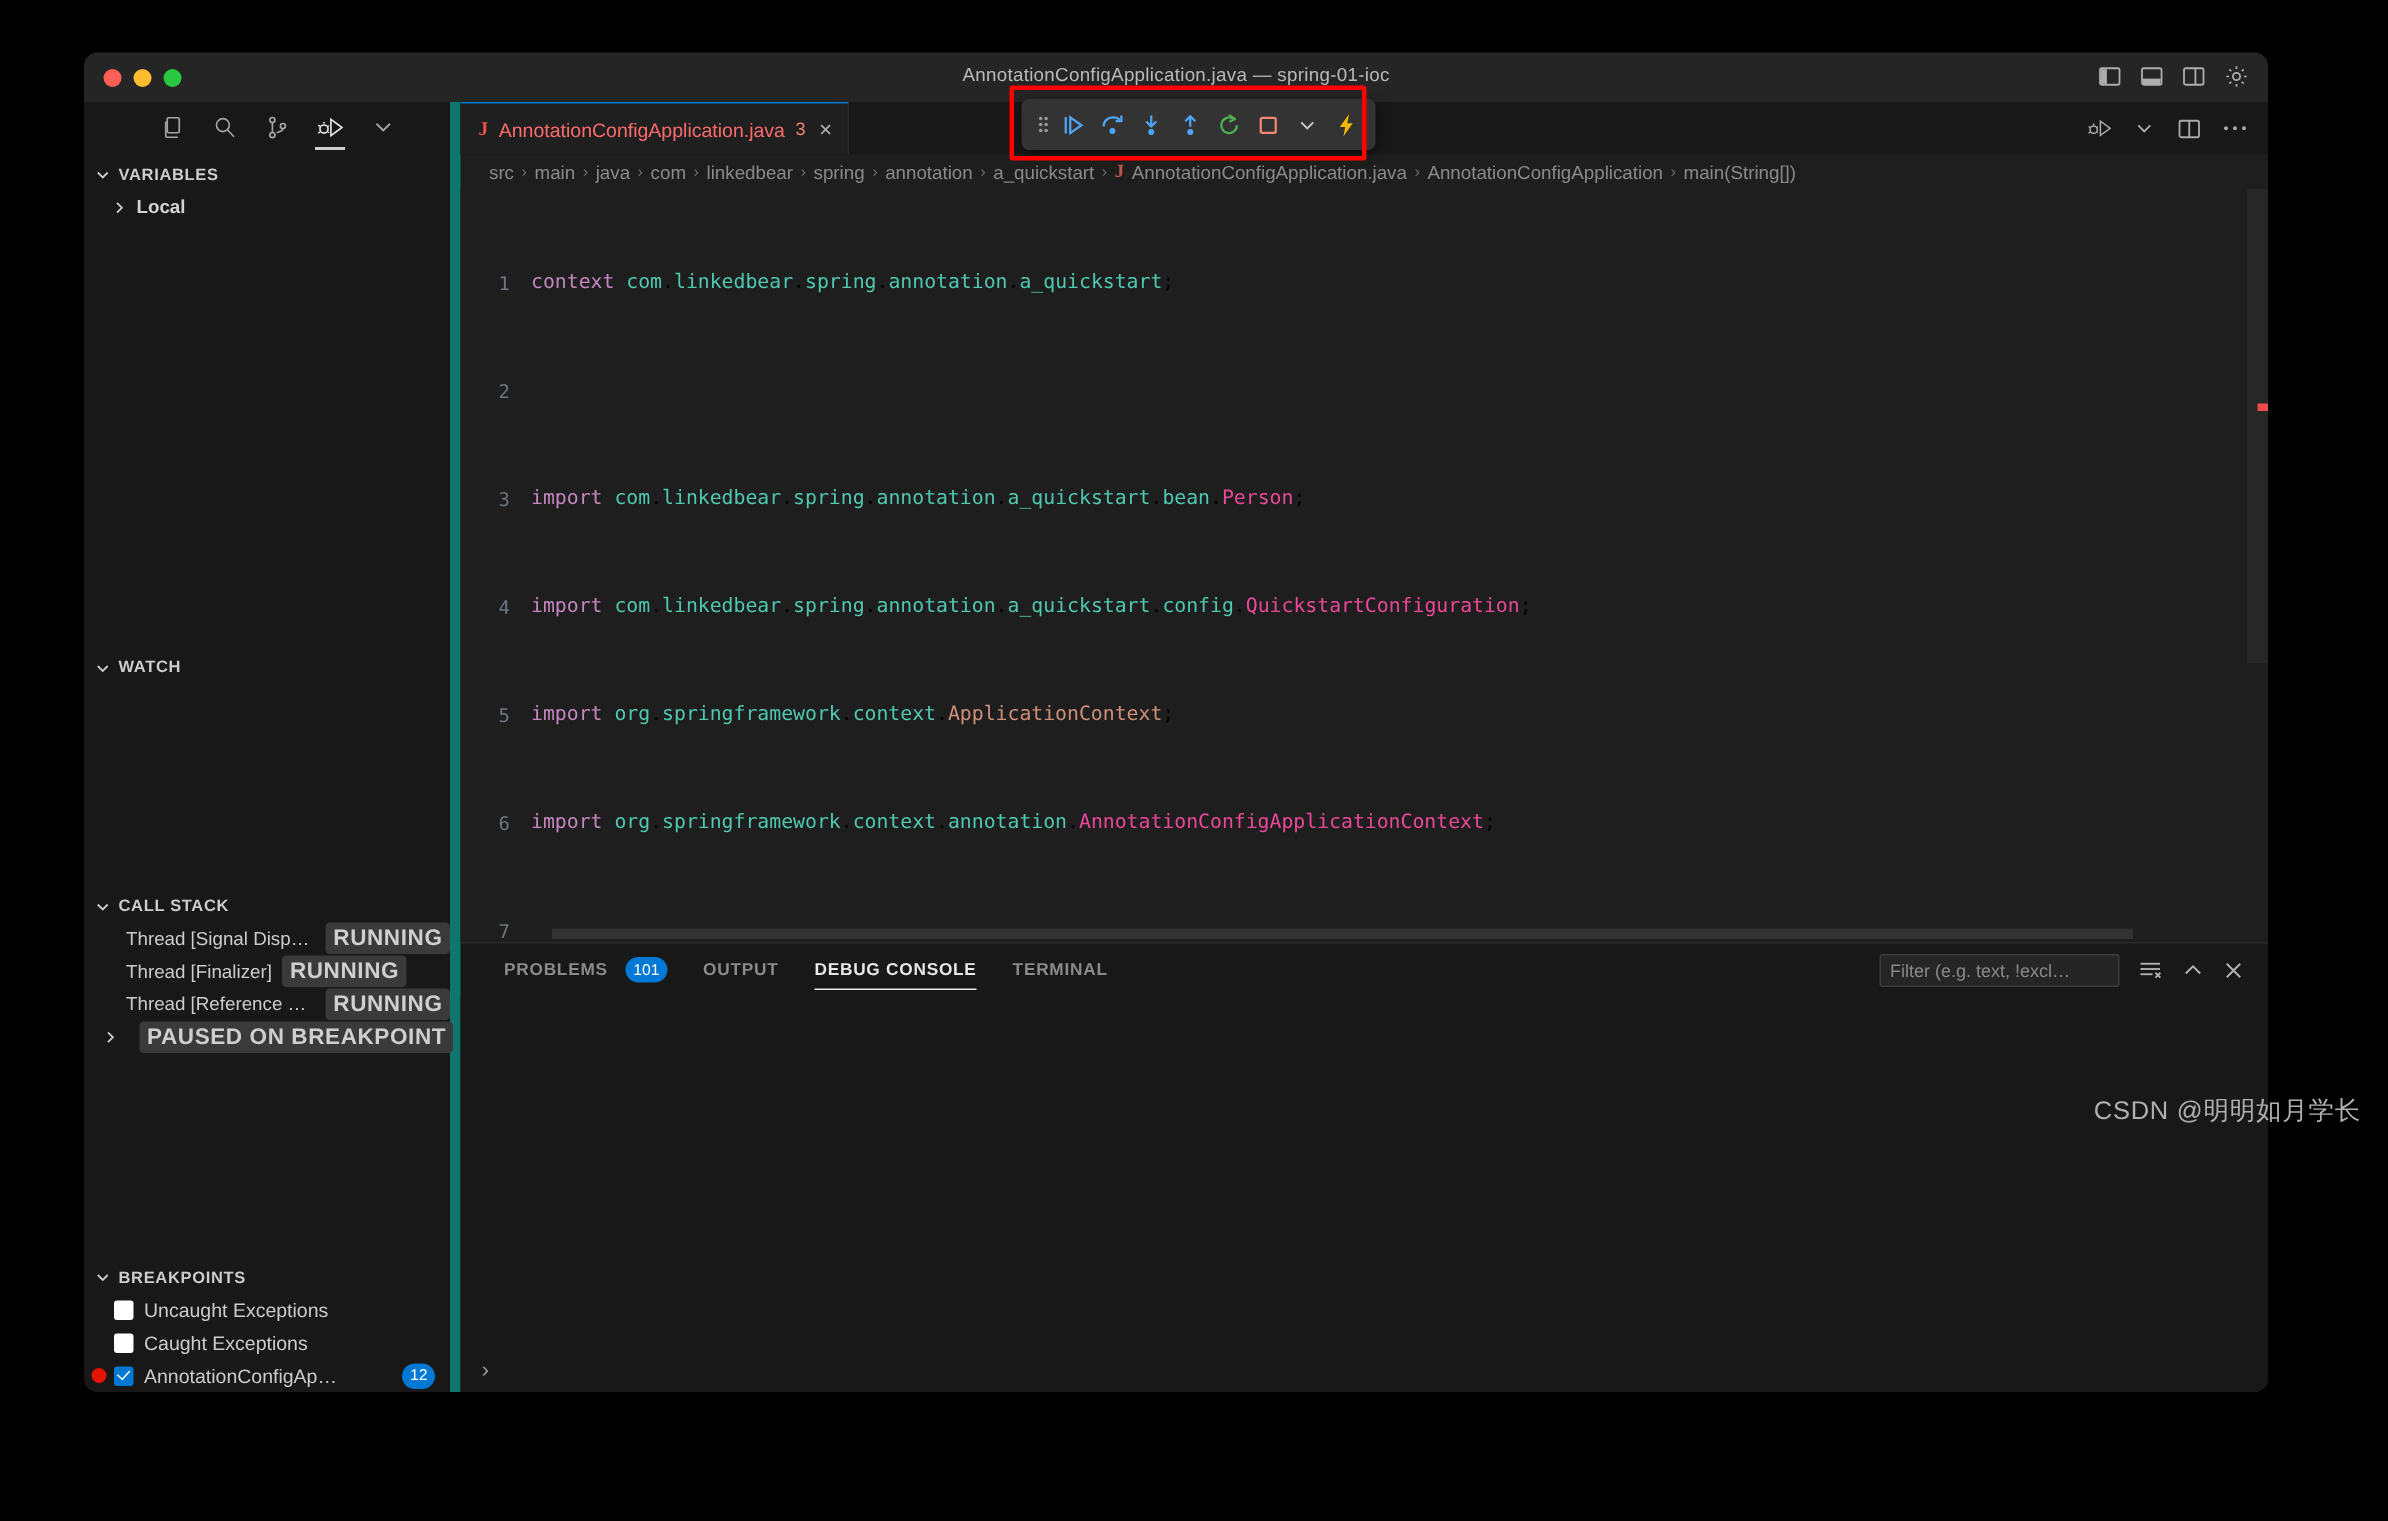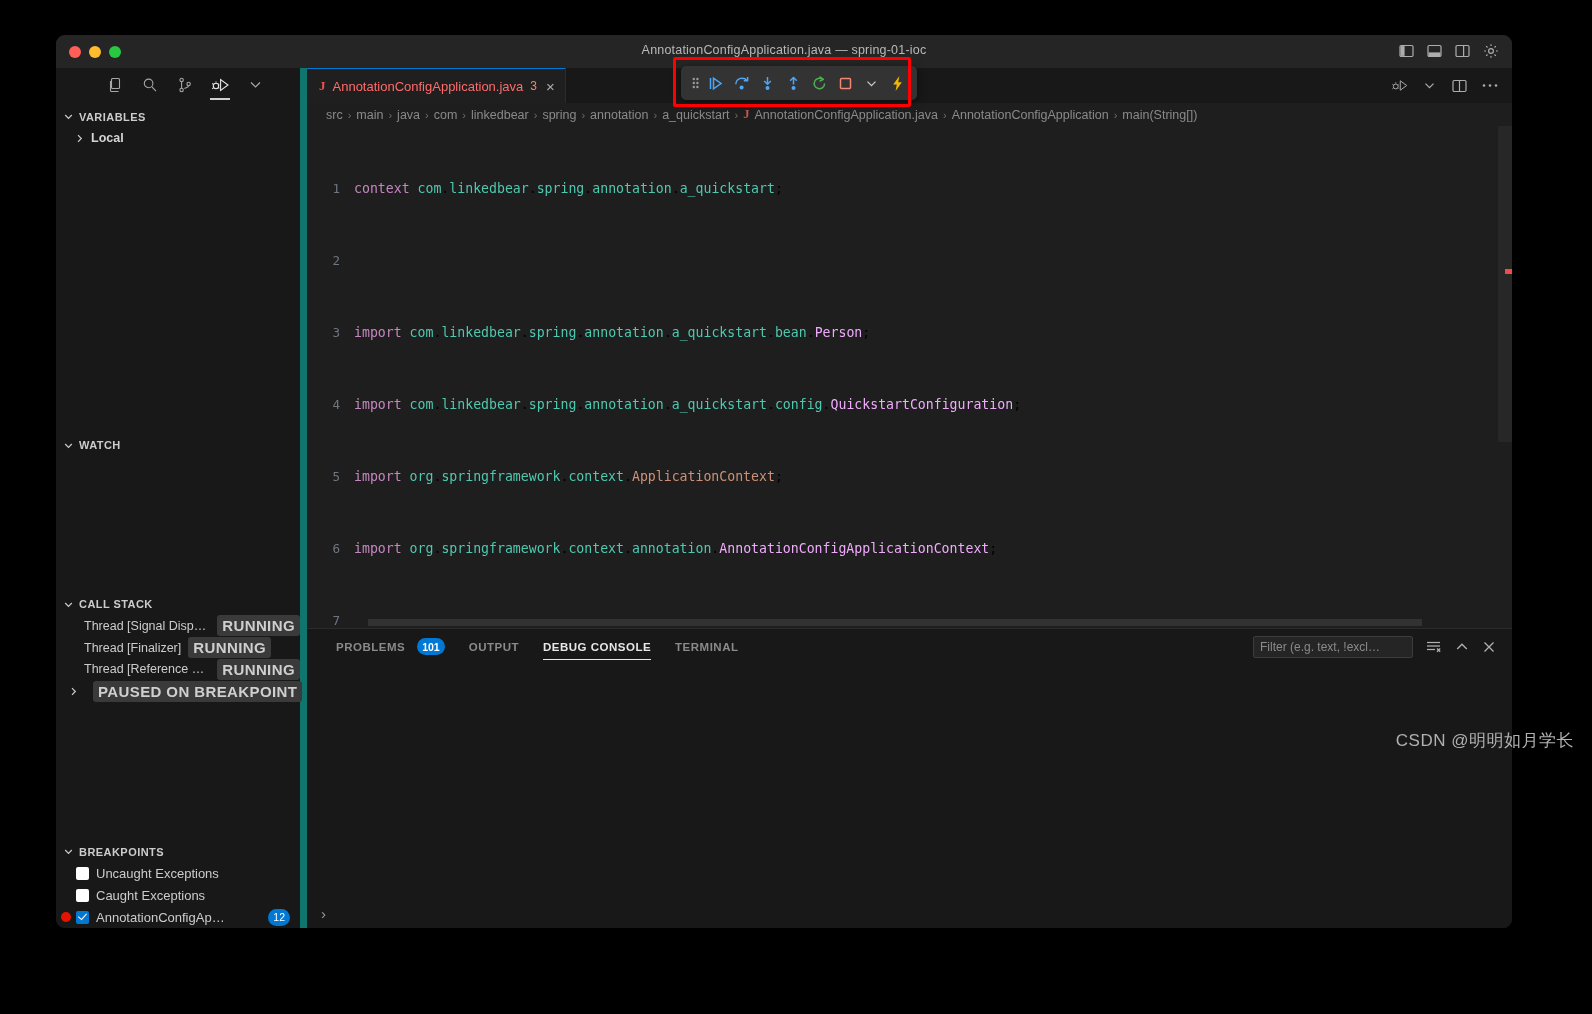--- a/index.html
+++ b/index.html
@@ -167,21 +167,21 @@
   .gut {
     width: 47px; flex: 0 0 47px; text-align: right; padding-right: 14px;
     color: #6e7681; font-size: 12.6px;
     font-family: "DejaVu Sans Mono", monospace;
   }
   .ln-body { flex: 1; min-width: 0; }
 
   
   .k  { color: #c586c0; }  
   .ty { color: #4ec9b0; }  
-  .cls{ color: #f0abfc; }  
+  .cls{ color: #ec4899; }  
   .or { color: #ce9178; }
 
   
   .overview {
     position: absolute; right: 0; top: 0; width: 14px; bottom: 0;
     background: transparent;
   }
   .ov-thumb { position: absolute; right: 0; top: 0; width: 14px; height: 316px; background: #4a4a4a33; }
   .ov-err { position: absolute; right: 0; width: 7px; height: 5px; background: #f14c4c; }
   .hscroll {
@@ -199,21 +199,21 @@
     padding: 0 12px; font-size: 11.5px; letter-spacing: .5px;
     color: #8a8a8a; text-transform: uppercase; font-weight: 600;
     position: relative;
   }
   .ptab.active { color: #e7e7e7; }
   .ptab.active::after {
     content: ""; position: absolute; left: 12px; right: 12px; bottom: 4px;
     height: 1.5px; background: #e7e7e7;
   }
   .pbadge {
-    background: #0078d4; color: #fff; font-size: 10.5px; font-weight: 700;
+    background: #0078d4; color: #fff; font-size: 10.5px; font-weight: 400;
     border-radius: 9px; min-width: 22px; height: 17px; letter-spacing: 0;
     display: inline-flex; align-items: center; justify-content: center; padding: 0 5px;
   }
   .panel-right {
     margin-left: auto; display: flex; align-items: center; gap: 13px; padding-right: 16px;
   }
   .filterbox {
     width: 160px; height: 22px; background: #252526; border: 1px solid #3c3c3c;
     border-radius: 2px; display: flex; align-items: center; padding: 0 6px;
   }

